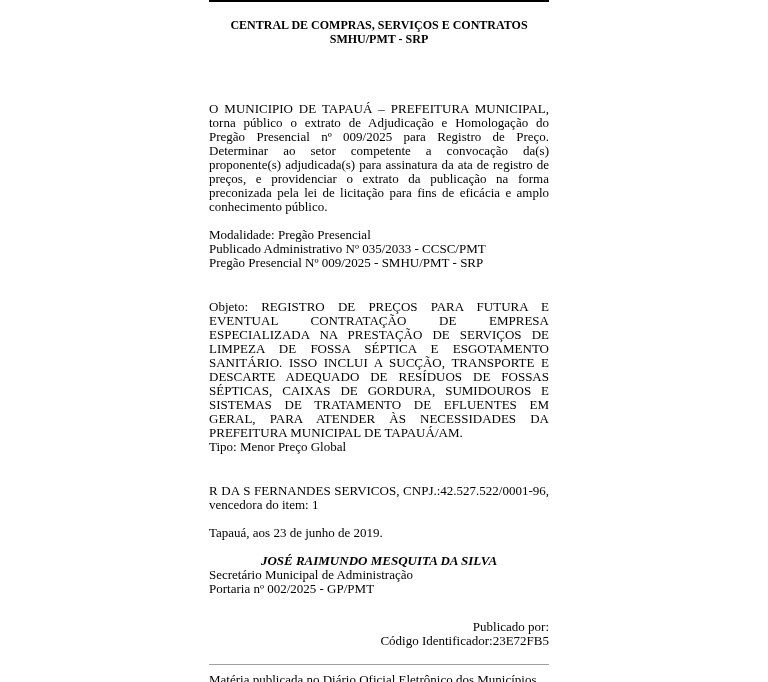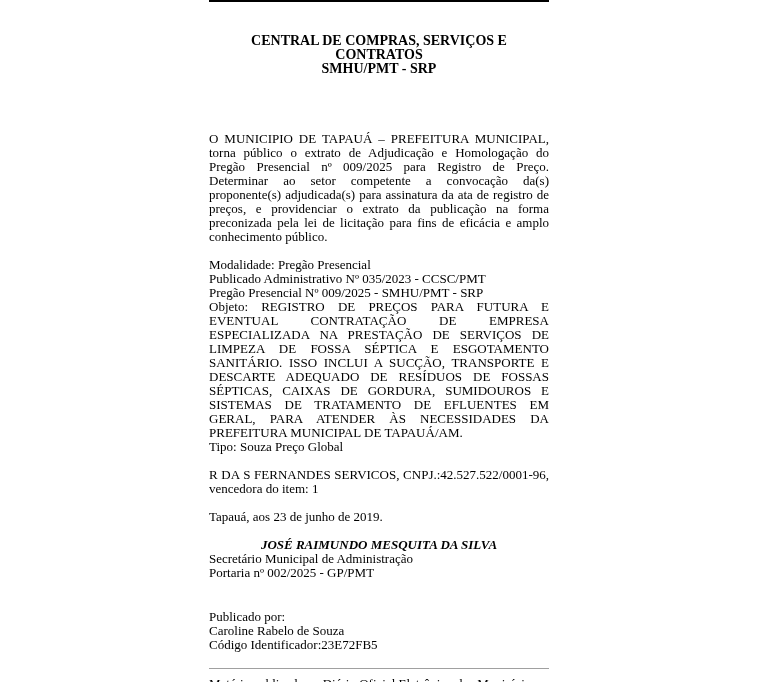--- a/index.html
+++ b/index.html
@@ -23,33 +23,34 @@
       width: 340px;
     }
     .top-rule {
       height: 2px;
       background: #000000;
       margin: 0;
     }
     .title {
       text-align: center;
       font-weight: bold;
-      font-size: 14px;
+      font-size: 12px;
       line-height: 14px;
-      margin-top: 32px;
+      margin-top: 16px;
     }
     .title div { margin: 0; }
     p { margin: 0; }
-    .justify { text-align: justify; }
+    .justify { text-align: justify; margin-top: 30px; }
     .intro { margin-top: 56px; }
     .block { margin-top: 14px; }
     b { font-weight: normal; }
     .sig-name { font-weight: bold; font-style: italic; text-align: center; }
     .published {
-      margin-top: 30px;
+      text-align: right;
+      margin-top: 24px;
     }
     .footer-rule {
       height: 1px;
       background: #a0a0a0;
       margin-top: 16px;
     }
     .footer-text {
       margin-top: 8px;
       white-space: nowrap;
     }
@@ -62,39 +63,38 @@
 
   <div class="title">
     <div>CENTRAL DE COMPRAS, SERVIÇOS E CONTRATOS</div>
     <div>SMHU/PMT - SRP</div>
   </div>
 
   <p class="intro justify"><b>O MUNICIPIO DE TAPAUÁ – PREFEITURA MUNICIPAL,</b><span> torna público o </span><b>extrato de Adjudicação e Homologação do Pregão Presencial nº 009/2025</b><span> para Registro de Preço. Determinar ao setor competente a convocação da(s) proponente(s) adjudicada(s) para assinatura da ata de registro de preços, e providenciar o extrato da publicação na forma preconizada pela lei de licitação para fins de eficácia e amplo conhecimento público.</span></p>
 
   <div class="block">
     <p><b>Modalidade:</b><span> Pregão Presencial</span></p>
-    <p><b>Publicado Administrativo</b><span> Nº 035/2023 - CCSC/PMT</span></p>
+    <p><b>Publicado Administrativo</b><span> Nº 035/2033 - CCSC/PMT</span></p>
     <p><b>Pregão Presencial</b><span> Nº 009/2025 - SMHU/PMT - SRP</span></p>
     <p class="justify"><b>Objeto:</b><span> REGISTRO DE PREÇOS PARA FUTURA E EVENTUAL CONTRATAÇÃO DE EMPRESA ESPECIALIZADA NA PRESTAÇÃO DE SERVIÇOS DE LIMPEZA DE FOSSA SÉPTICA E ESGOTAMENTO SANITÁRIO. ISSO INCLUI A SUCÇÃO, TRANSPORTE E DESCARTE ADEQUADO DE RESÍDUOS DE FOSSAS SÉPTICAS, CAIXAS DE GORDURA, SUMIDOUROS E SISTEMAS DE TRATAMENTO DE EFLUENTES EM GERAL, PARA ATENDER ÀS NECESSIDADES DA PREFEITURA MUNICIPAL DE TAPAUÁ/AM.</span></p>
-    <p><b>Tipo:</b><span> Souza Preço Global</span></p>
+    <p><b>Tipo:</b><span> Menor Preço Global</span></p>
   </div>
 
   <div class="block">
     <p class="justify"><b>R DA S FERNANDES SERVICOS, CNPJ.:42.527.522/0001-96,</b><span> vencedora do item: 1</span></p>
   </div>
 
   <p class="block">Tapauá, aos 23 de junho de 2019.</p>
 
   <div class="block">
     <p class="sig-name">JOSÉ RAIMUNDO MESQUITA DA SILVA</p>
     <p>Secretário Municipal de Administração</p>
     <p>Portaria nº 002/2025 - GP/PMT</p>
   </div>
 
   <div class="published">
     <p><b>Publicado por:</b></p>
-    <p>Caroline Rabelo de Souza</p>
     <p><b>Código Identificador:</b><span>23E72FB5</span></p>
   </div>
 
   <div class="footer-rule"></div>
   <p class="footer-text">Matéria publicada no Diário Oficial Eletrônico dos Municípios</p>
 </div>
 
 </body></html>

